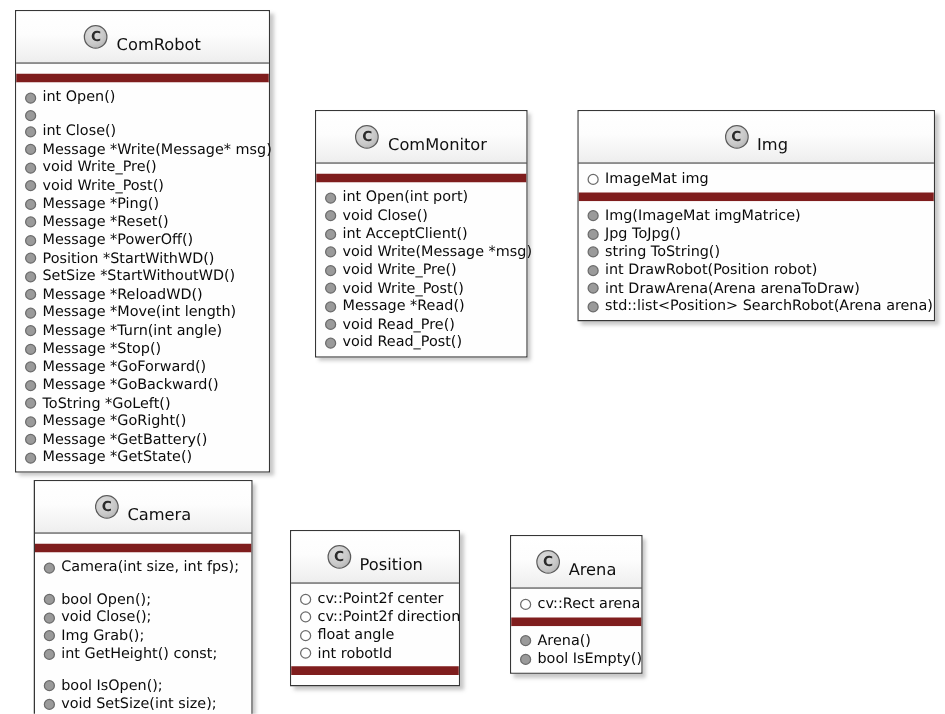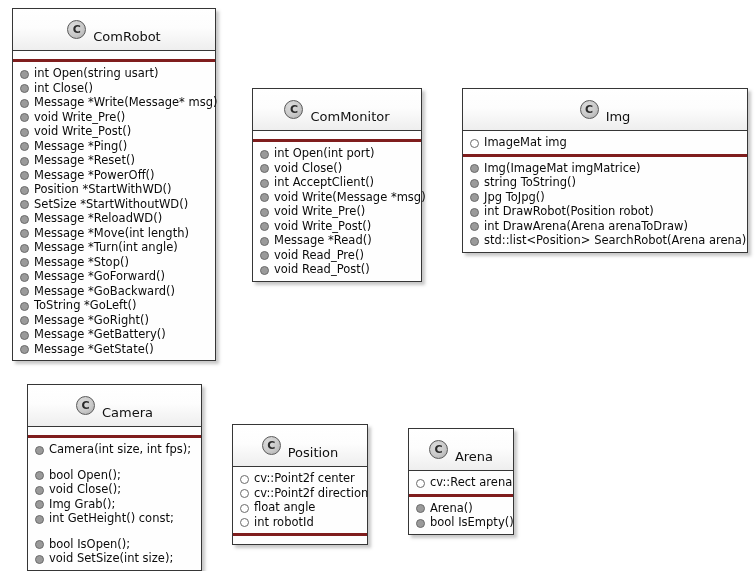--- a/index.html
+++ b/index.html
@@ -55,21 +55,21 @@
   }
 
   .class-title {
     font-size: 13px;
     color: #101010;
     white-space: nowrap;
     margin-top: 14px;
   }
 
   .compartment {
-    border-bottom: 3px solid #7f1d1d;
+    border-bottom: 7px solid #7f1d1d;
     padding: 4px 0 4px 0;
     background: #fefefe;
   }
   .compartment:last-child {
     border-bottom: none;
   }
   .compartment.empty {
     padding: 0;
     height: 8px;
   }
@@ -115,21 +115,24 @@
 <div id="diagram-root">
     <div class="uml-class" style="left: 12px; top: 8px; width: 204px;">
       <div class="class-header">
         <span class="class-icon">C</span>
         <span class="class-title">ComRobot</span>
       </div>
       <div class="compartment empty"></div>
       <div class="compartment">
         <div class="member-row">
           <span class="marker method"></span>
-          <span class="member-label">int Open(string usart)</span>
+          <span class="member-label">int Open()</span>
+        </div>
+        <div class="member-row">
+          <span class="marker method"></span>
         </div>
         <div class="member-row">
           <span class="marker method"></span>
           <span class="member-label">int Close()</span>
         </div>
         <div class="member-row">
           <span class="marker method"></span>
           <span class="member-label">Message *Write(Message* msg)</span>
         </div>
         <div class="member-row">
@@ -258,28 +261,28 @@
           <span class="member-label">ImageMat img</span>
         </div>
       </div>
       <div class="compartment">
         <div class="member-row">
           <span class="marker method"></span>
           <span class="member-label">Img(ImageMat imgMatrice)</span>
         </div>
         <div class="member-row">
           <span class="marker method"></span>
+          <span class="member-label">Jpg ToJpg()</span>
+        </div>
+        <div class="member-row">
+          <span class="marker method"></span>
           <span class="member-label">string ToString()</span>
         </div>
         <div class="member-row">
           <span class="marker method"></span>
-          <span class="member-label">Jpg ToJpg()</span>
-        </div>
-        <div class="member-row">
-          <span class="marker method"></span>
           <span class="member-label">int DrawRobot(Position robot)</span>
         </div>
         <div class="member-row">
           <span class="marker method"></span>
           <span class="member-label">int DrawArena(Arena arenaToDraw)</span>
         </div>
         <div class="member-row">
           <span class="marker method"></span>
           <span class="member-label">std::list&lt;Position&gt; SearchRobot(Arena arena)</span>
         </div>

